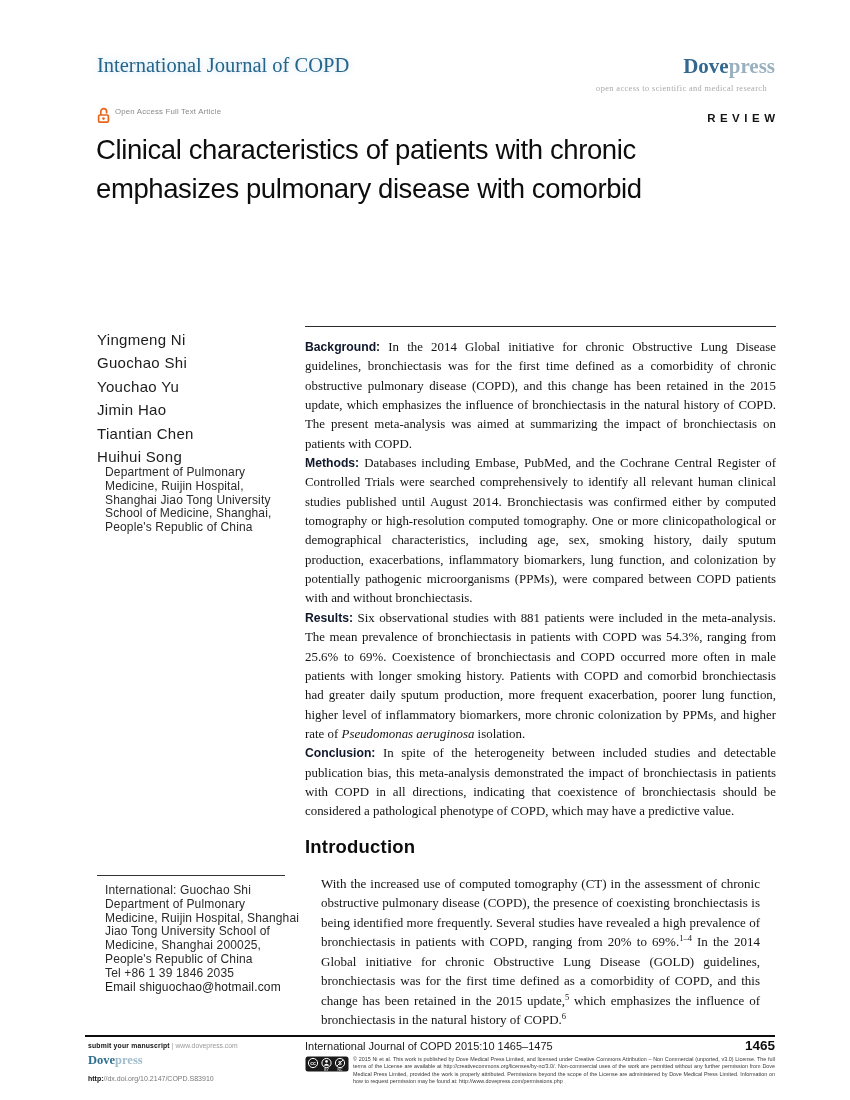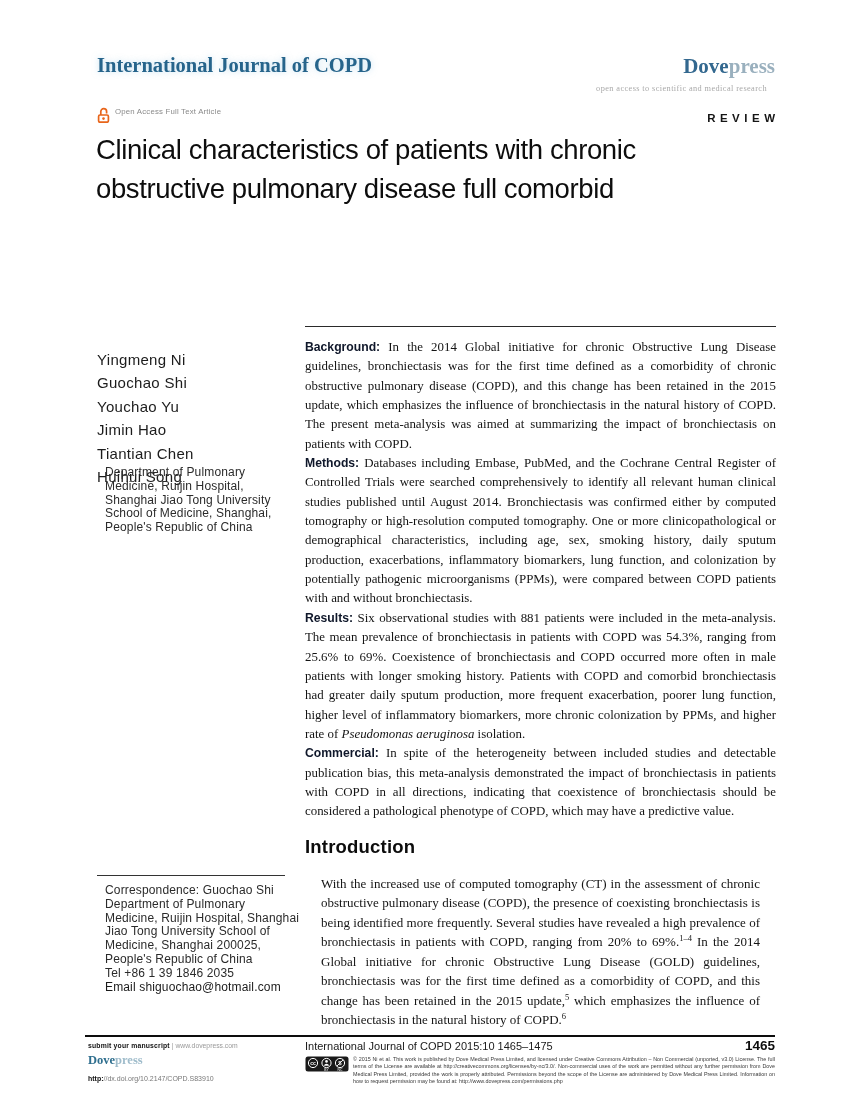--- a/index.html
+++ b/index.html
@@ -4,21 +4,21 @@
 <style>
   html,body{margin:0;padding:0;background:#e9e9e9;}
   .page{
     position:relative;width:850px;height:1100px;margin:0 auto;
     background:#ffffff;overflow:hidden;
     font-family:"Liberation Sans",sans-serif;color:#1a1a1a;
   }
   
   .journal-name{
     position:absolute;left:97px;top:54px;
-    font-family:"Liberation Serif",serif;font-weight:700;font-size:20.5px;
+    font-family:"Liberation Serif",serif;font-weight:400;font-size:20.5px;
     color:#26648B;text-shadow:0 0 6px rgba(150,198,228,.55);
   }
   .dove-logo{
     position:absolute;right:75px;top:54px;
     font-family:"Liberation Serif",serif;font-weight:700;font-size:21px;
   }
   .dove-logo .dove{color:#33688F;}
   .dove-logo .press{color:#9AB0BE;}
   .tagline{
     position:absolute;right:83px;top:84px;
@@ -34,21 +34,21 @@
     font-size:11.5px;font-weight:600;letter-spacing:4.5px;color:#151515;margin-right:-4.5px;
   }
   
   .title{
     position:absolute;left:96px;top:131px;width:690px;margin:0;
     font-weight:400;font-size:27.5px;line-height:38.5px;color:#0d0d0d;letter-spacing:-.4px;
   }
   .title span{display:block;white-space:nowrap;}
   
   .authors{
-    position:absolute;left:97px;top:348px;
+    position:absolute;left:97px;top:328px;
     font-size:15px;line-height:23.4px;color:#1c1c1c;letter-spacing:.3px;
   }
   .small-left{
     font-size:12px;line-height:13.8px;color:#2b2b2b;letter-spacing:.15px;margin-left:8px;
   }
   .affiliation{position:absolute;left:97px;top:466px;width:192px;}
   .corr-rule{position:absolute;left:97px;top:875px;width:188px;border-top:1.2px solid #333;}
   .correspondence{position:absolute;left:97px;top:884px;width:196px;}
   .correspondence .email{color:#1a1a1a;}
   
@@ -99,52 +99,52 @@
       <path d="M3.8,8 V4.6 a2.9,2.9 0 0 1 5.8,0 V6.4" fill="none" stroke="#E8651A" stroke-width="1.7"></path>
       <rect x="1.6" y="8" width="9.8" height="7.2" rx="1.4" fill="none" stroke="#E8651A" stroke-width="1.7"></rect>
       <circle cx="6.5" cy="11.6" r="1.3" fill="#E8651A"></circle>
     </svg>
     <span>Open Access Full Text Article</span>
   </div>
   <div class="review">REVIEW</div>
 
   <h1 class="title">
     <span>Clinical characteristics of patients with chronic</span>
-    <span>obstructive pulmonary disease full comorbid</span>
+    <span>emphasizes pulmonary disease with comorbid</span>
   </h1>
 
   <div class="authors">
     <div>Yingmeng Ni</div>
     <div>Guochao Shi</div>
     <div>Youchao Yu</div>
     <div>Jimin Hao</div>
     <div>Tiantian Chen</div>
     <div>Huihui Song</div>
   </div>
 
   <div class="affiliation small-left">Department of Pulmonary Medicine, Ruijin Hospital, Shanghai Jiao Tong University School of Medicine, Shanghai, People's Republic of China</div>
 
   <div class="corr-rule"></div>
   <div class="correspondence small-left">
-    <div>Correspondence: Guochao Shi</div>
+    <div>International: Guochao Shi</div>
     <div>Department of Pulmonary Medicine, Ruijin Hospital, Shanghai Jiao Tong University School of Medicine, Shanghai 200025, People's Republic of China</div>
     <div>Tel +86 1 39 1846 2035</div>
     <div class="email">Email shiguochao@hotmail.com</div>
   </div>
 
   <div class="right-col">
     <div class="abs-rule"></div>
 
     <p class="abs"><b class="lbl">Background:</b> <span>In the 2014 Global initiative for chronic Obstructive Lung Disease guidelines, bronchiectasis was for the first time defined as a comorbidity of chronic obstructive pulmonary disease (COPD), and this change has been retained in the 2015 update, which emphasizes the influence of bronchiectasis in the natural history of COPD. The present meta-analysis was aimed at summarizing the impact of bronchiectasis on patients with COPD.</span></p>
 
     <p class="abs"><b class="lbl">Methods:</b> <span>Databases including Embase, PubMed, and the Cochrane Central Register of Controlled Trials were searched comprehensively to identify all relevant human clinical studies published until August 2014. Bronchiectasis was confirmed either by computed tomography or high-resolution computed tomography. One or more clinicopathological or demographical characteristics, including age, sex, smoking history, daily sputum production, exacerbations, inflammatory biomarkers, lung function, and colonization by potentially pathogenic microorganisms (PPMs), were compared between COPD patients with and without bronchiectasis.</span></p>
 
     <p class="abs"><b class="lbl">Results:</b> <span>Six observational studies with 881 patients were included in the meta-analysis. The mean prevalence of bronchiectasis in patients with COPD was 54.3%, ranging from 25.6% to 69%. Coexistence of bronchiectasis and COPD occurred more often in male patients with longer smoking history. Patients with COPD and comorbid bronchiectasis had greater daily sputum production, more frequent exacerbation, poorer lung function, higher level of inflammatory biomarkers, more chronic colonization by PPMs, and higher rate of </span><i>Pseudomonas aeruginosa</i><span> isolation.</span></p>
 
-    <p class="abs"><b class="lbl">Commercial:</b> <span>In spite of the heterogeneity between included studies and detectable publication bias, this meta-analysis demonstrated the impact of bronchiectasis in patients with COPD in all directions, indicating that coexistence of bronchiectasis should be considered a pathological phenotype of COPD, which may have a predictive value.</span></p>
+    <p class="abs"><b class="lbl">Conclusion:</b> <span>In spite of the heterogeneity between included studies and detectable publication bias, this meta-analysis demonstrated the impact of bronchiectasis in patients with COPD in all directions, indicating that coexistence of bronchiectasis should be considered a pathological phenotype of COPD, which may have a predictive value.</span></p>
 
 
     <h2 class="intro-heading">Introduction</h2>
 
     <p class="intro"><span>With the increased use of computed tomography (CT) in the assessment of chronic obstructive pulmonary disease (COPD), the presence of coexisting bronchiectasis is being identified more frequently. Several studies have revealed a high prevalence of bronchiectasis in patients with COPD, ranging from 20% to 69%.</span><sup>1–4</sup><span> In the 2014 Global initiative for chronic Obstructive Lung Disease (GOLD) guidelines, bronchiectasis was for the first time defined as a comorbidity of COPD, and this change has been retained in the 2015 update,</span><sup>5</sup><span> which emphasizes the influence of bronchiectasis in the natural history of COPD.</span><sup>6</sup></p>
   </div>
 
   <div class="footer-rule"></div>
 
   <div class="footer-left">

